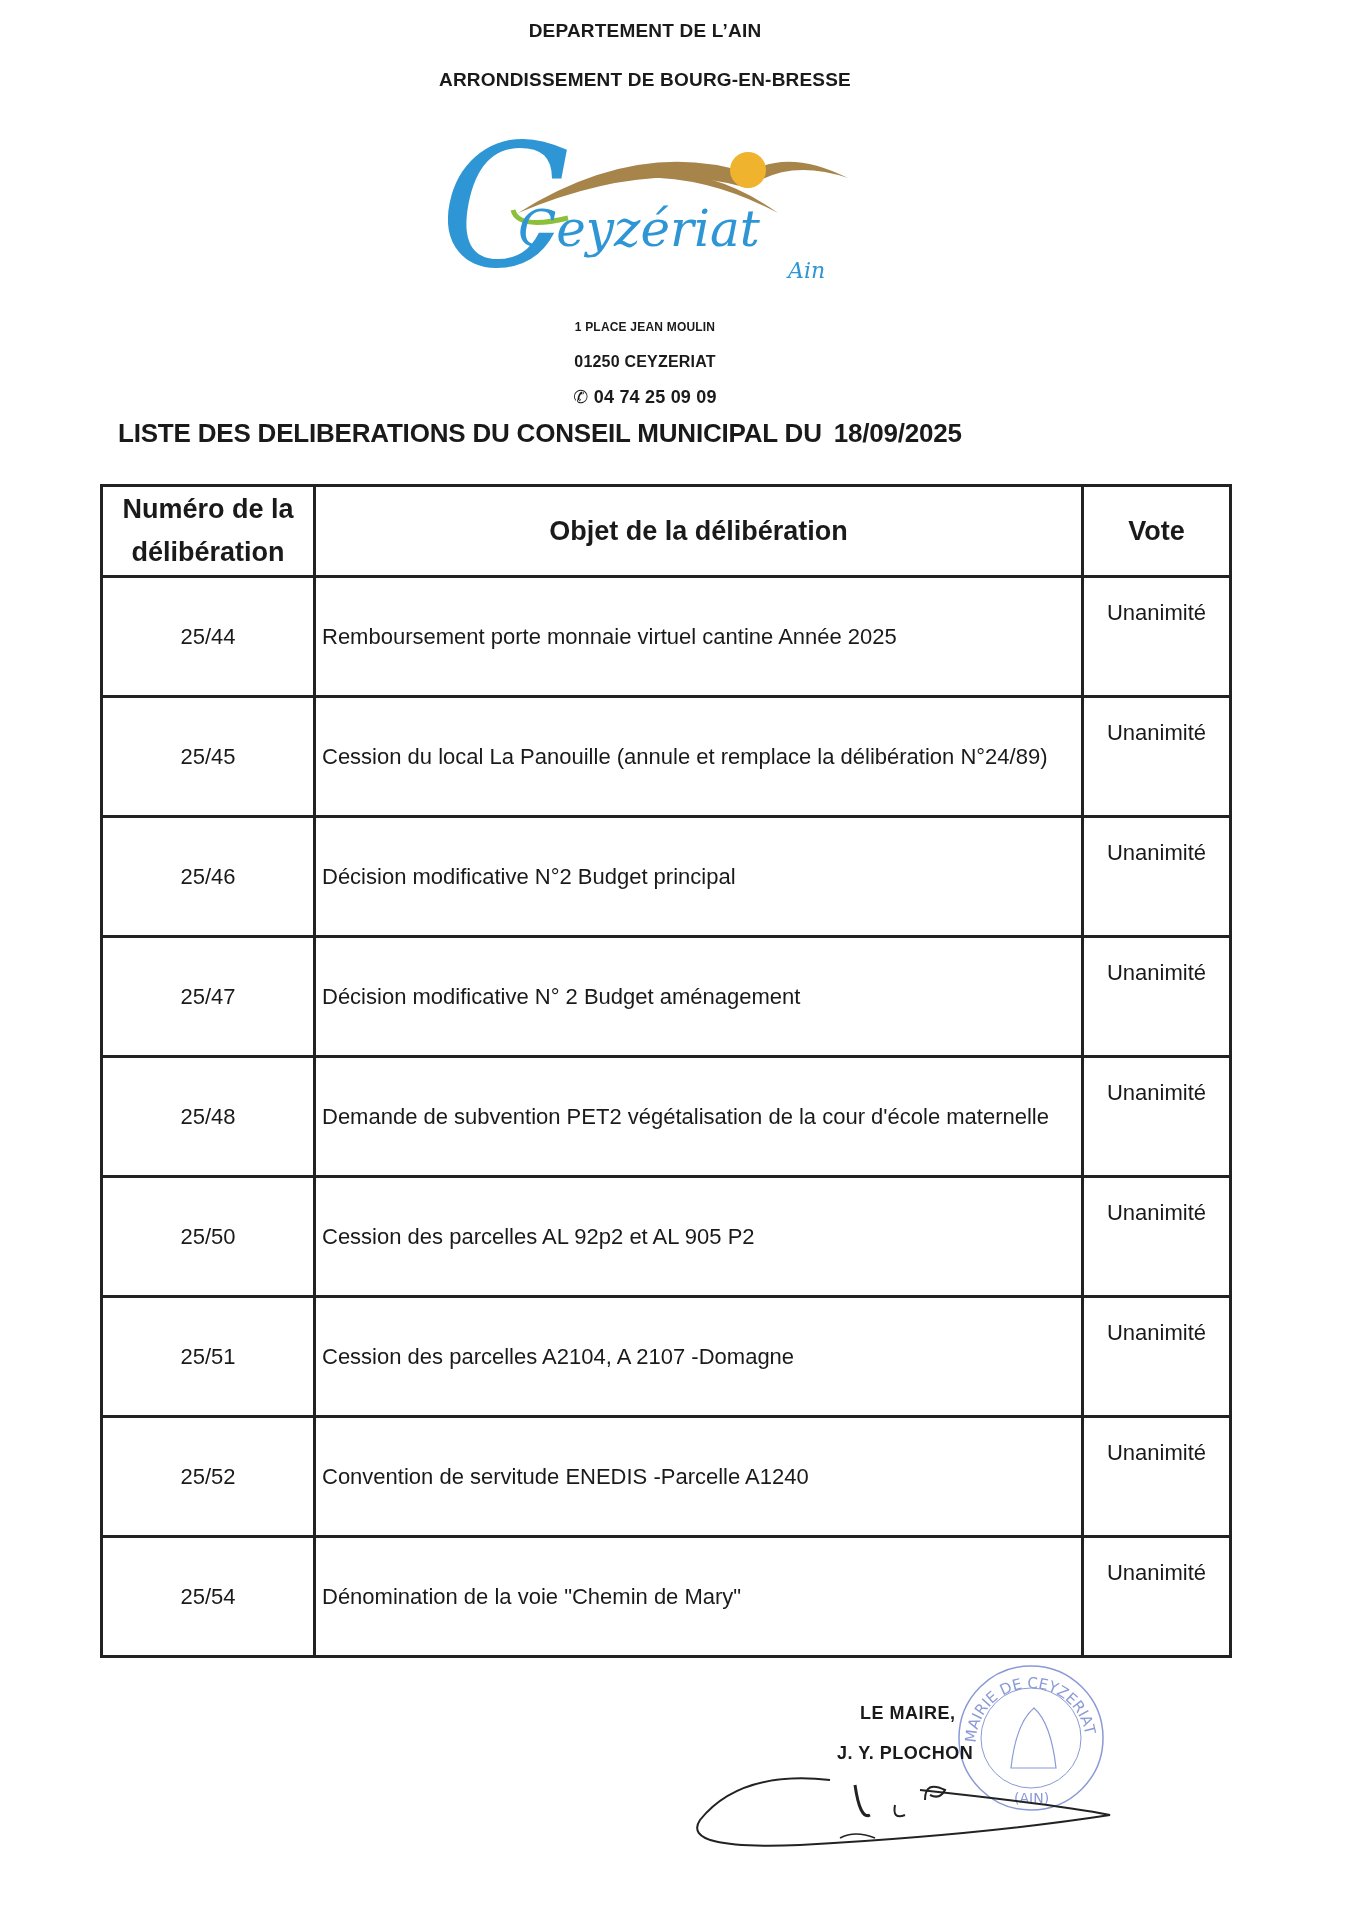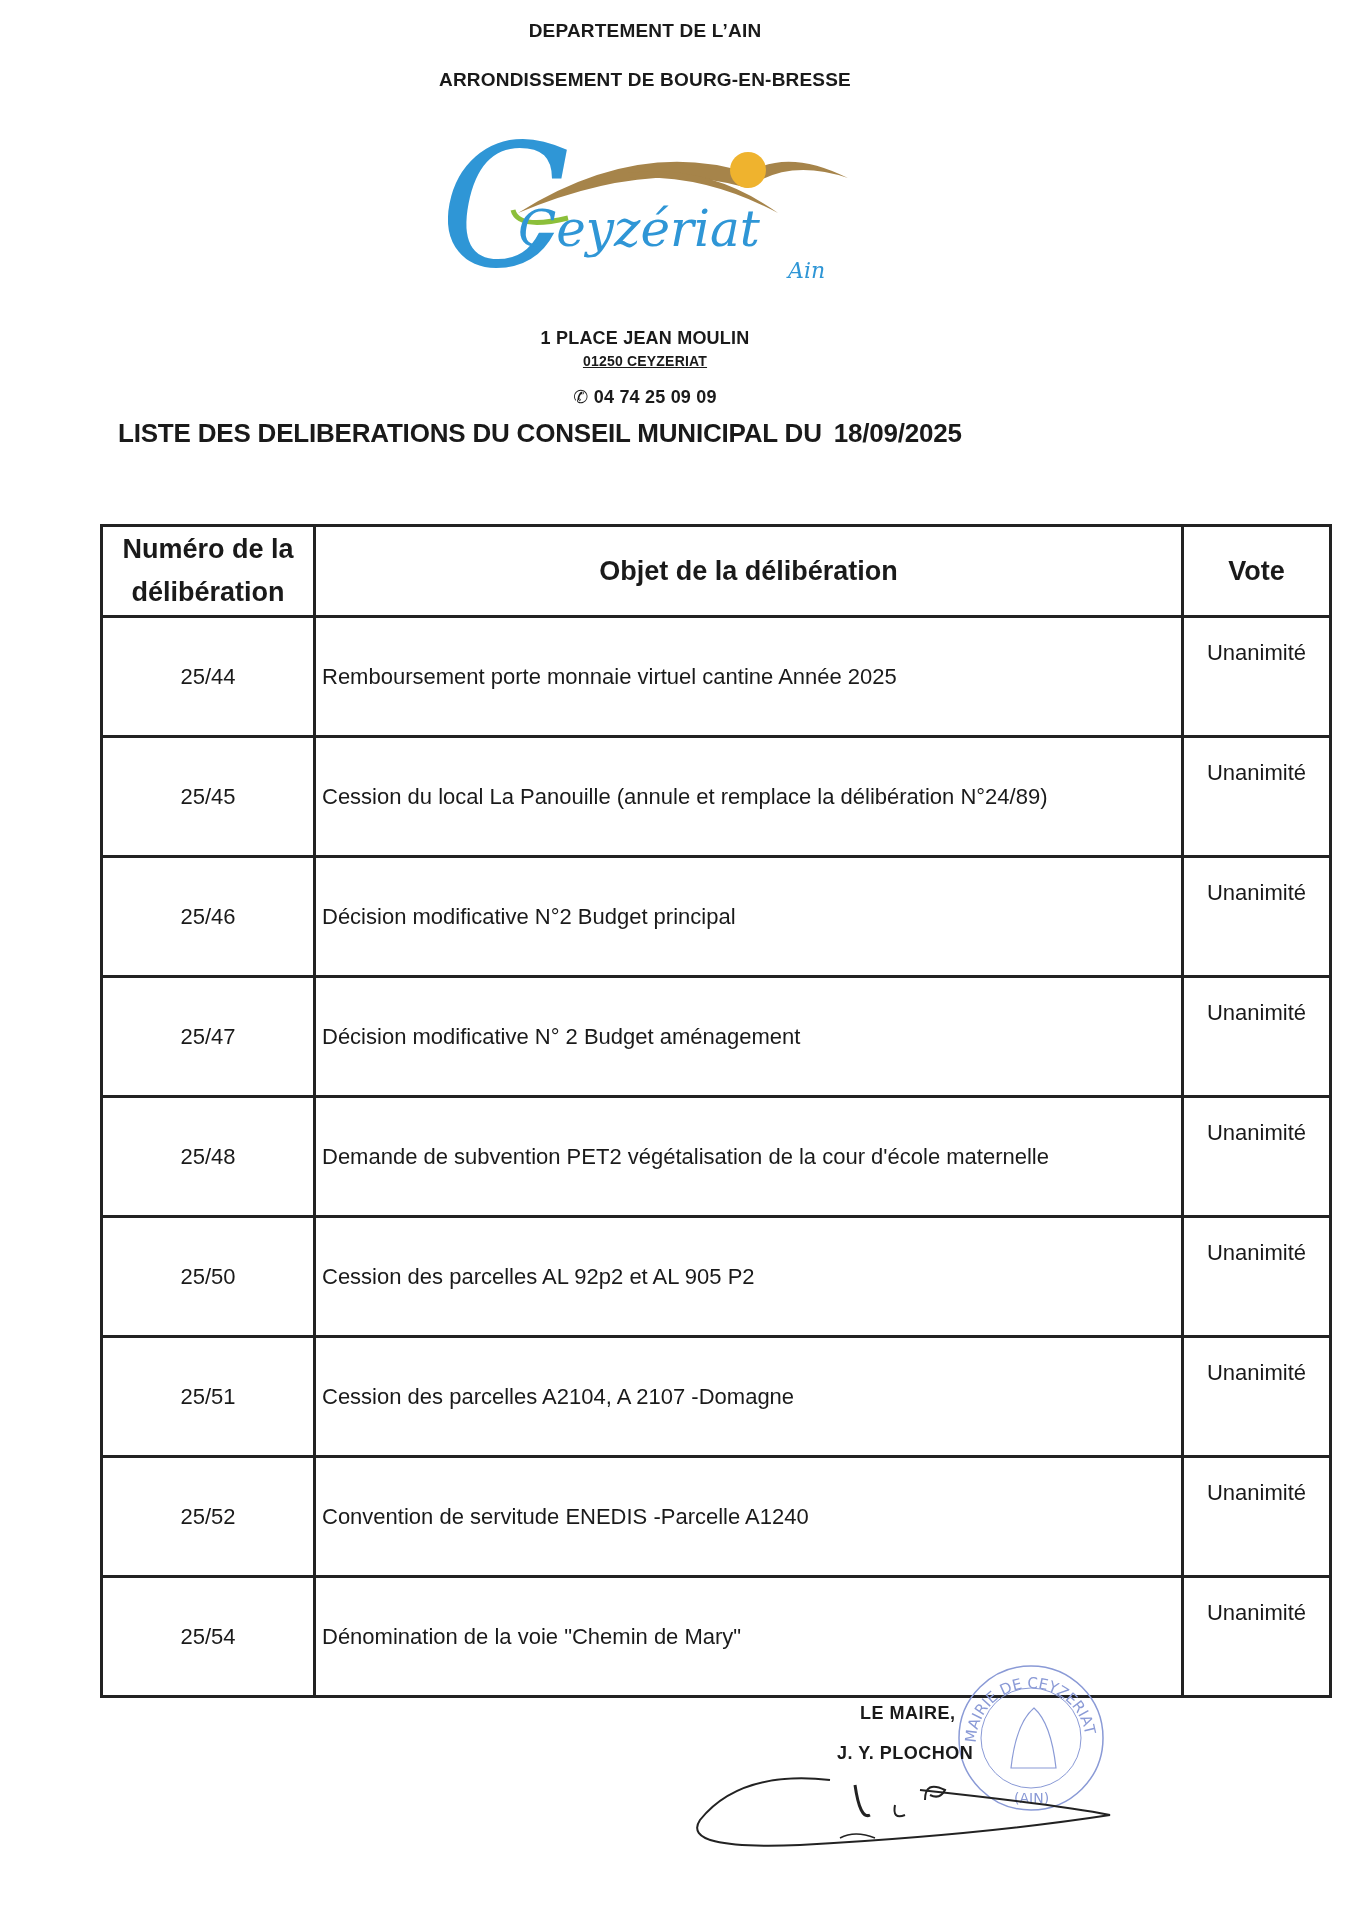--- a/index.html
+++ b/index.html
@@ -7,31 +7,31 @@
       width: 1358px; height: 1920px; position: relative; overflow: hidden;
       font-family: "Liberation Sans", "DejaVu Sans", sans-serif; color: #1a1a1a;
     }
     .hdr {
       position: absolute; left: 0; width: 1290px; text-align: center;
       font-weight: bold; font-size: 19px; letter-spacing: 0.2px;
     }
     #dept { top: 20px; }
     #arr { top: 69px; }
     #logo { position: absolute; left: 448px; top: 118px; width: 420px; height: 190px; }
-    #addr1 { top: 328px; font-size: 18px; }
-    #addr2 { top: 353px; font-size: 14px; text-decoration: underline; }
+    #addr1 { top: 320px; font-size: 12px; }
+    #addr2 { top: 353px; font-size: 16px; }
     #phone { top: 386px; font-size: 18px; }
     #title {
       position: absolute; left: 118px; top: 418px; font-weight: bold; font-size: 26px;
       letter-spacing: -0.2px; white-space: nowrap;
     }
     #title .date { margin-left: 12px; }
     table {
-      position: absolute; left: 100px; top: 484px; width: 1232px;
-      border-collapse: collapse; table-layout: fixed; margin-top: 40px;
+      position: absolute; left: 100px; top: 484px; width: 1132px;
+      border-collapse: collapse; table-layout: fixed;
     }
     td, th { border: 3px solid #222; }
     th {
       font-weight: bold; font-size: 27px; height: 88px; padding: 0 6px;
     }
     th.c1 { line-height: 43px; }
     td { height: 85px; font-size: 22px; }
     col.w1 { width: 213px; }
     col.w3 { width: 148px; }
     td.num { text-align: center; }

